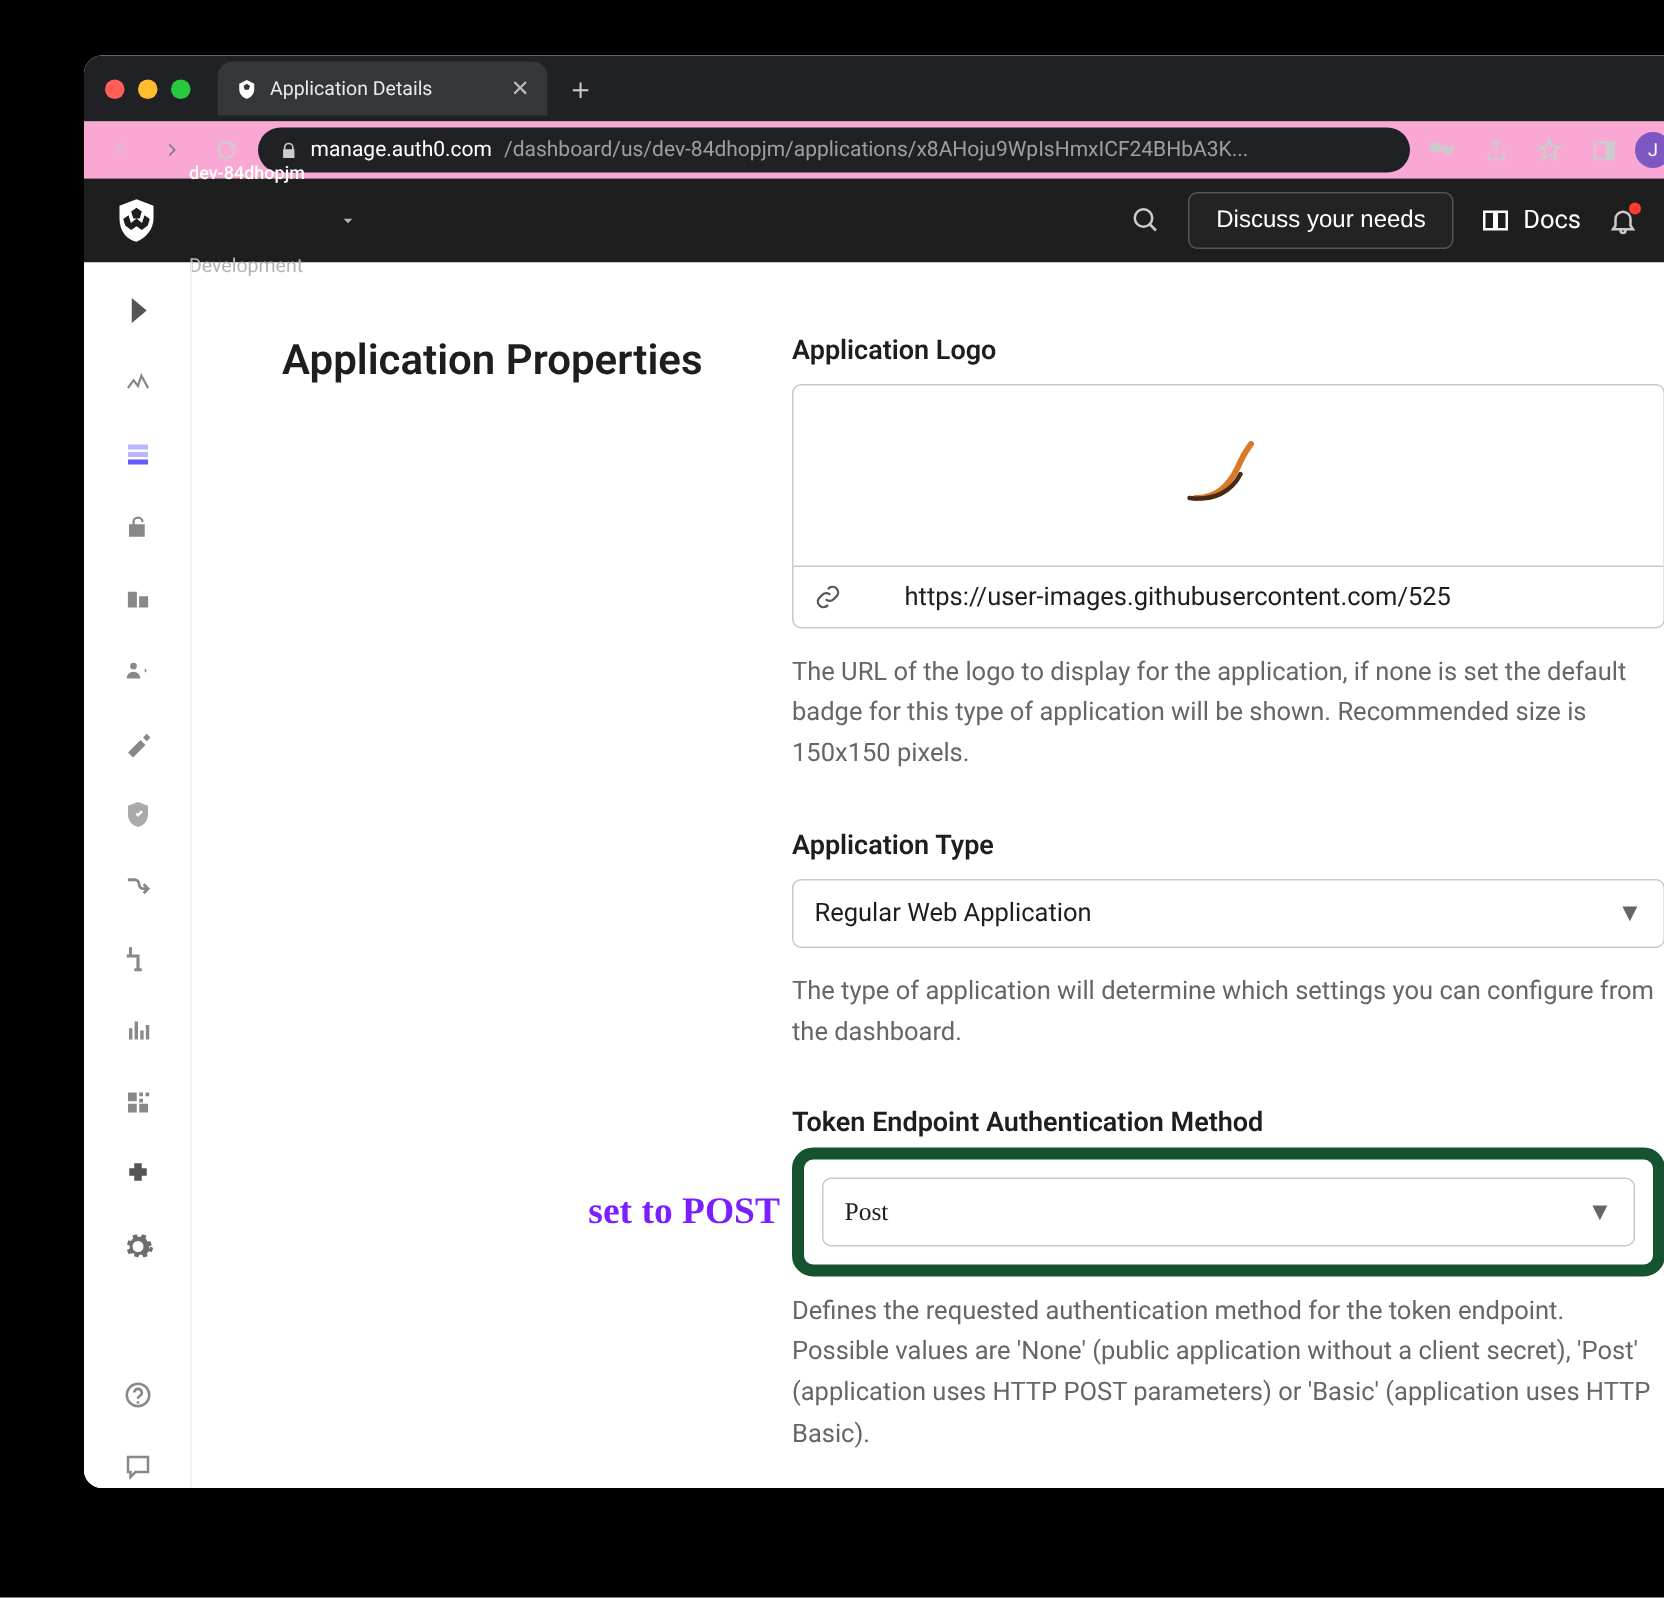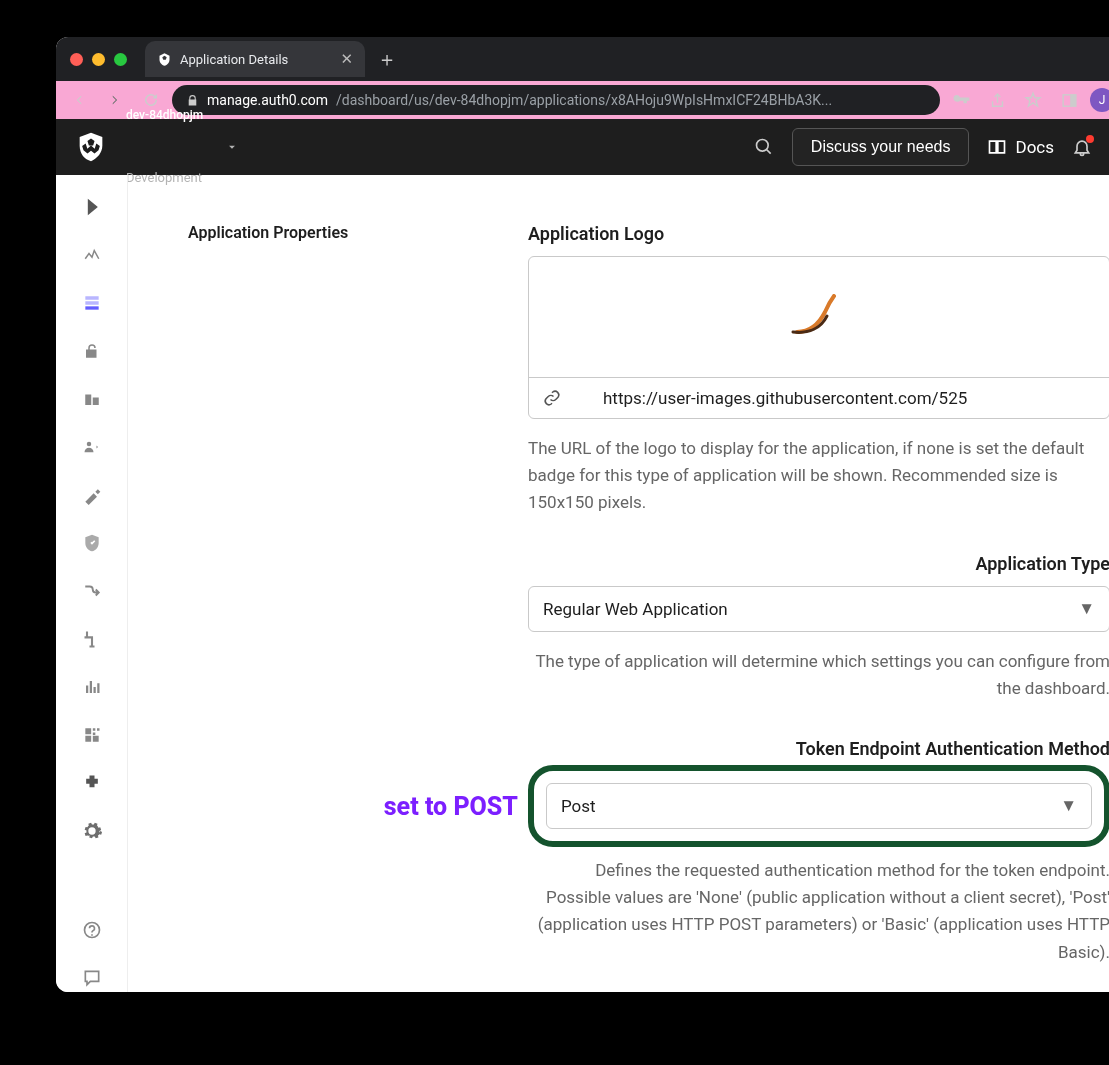--- a/index.html
+++ b/index.html
@@ -76,34 +76,34 @@
     width:72px;border-right:1px solid #eee;display:flex;flex-direction:column;
     align-items:center;padding-top:18px;gap:20px;color:#6b6b6b;
   }
   .leftnav .ni{font-size:18px;width:34px;height:28px;display:flex;align-items:center;justify-content:center;}
   .leftnav .ni.active{color:#635dff;}
   .leftnav .spacer{flex:1;}
   .content{flex:1;padding:48px 48px 0 60px;overflow:auto;}
   .row{display:flex;gap:40px;}
   .lcol{width:300px;}
   .rcol{flex:1;}
-  .sectitle{font-size:16px;font-weight:600;color:#1e1e1e;}
+  .sectitle{font-size:28px;font-weight:600;color:#1e1e1e;}
   .fldlabel{font-size:18px;font-weight:600;color:#1e1e1e;margin-bottom:12px;}
   .logobox{border:1px solid #c9c9c9;border-radius:6px;overflow:hidden;margin-bottom:0;}
   .logoprev{height:120px;display:flex;align-items:center;justify-content:center;}
   .logourl{border-top:1px solid #c9c9c9;display:flex;align-items:center;gap:10px;padding:10px 14px;font-size:17px;color:#1e1e1e;}
   .logourl .val{flex:1;overflow:hidden;white-space:nowrap;margin-left:32px;}
   .help{font-size:17px;line-height:1.6;color:#666;margin-top:16px;}
-  .field{margin-top:36px;text-align:right;}
+  .field{margin-top:36px;}
   .select{
     border:1px solid #c9c9c9;border-radius:6px;height:46px;
     display:flex;align-items:center;padding:0 14px;font-size:17px;color:#1e1e1e;
   }
   .select .chev{margin-left:auto;color:#666;}
-  .hlwrap{position:relative;padding:12px;border:6px solid #14532d;border-radius:25px;margin-top:-6px;}
+  .hlwrap{position:relative;padding:12px;border:8px solid #14532d;border-radius:14px;margin-top:-6px;font-family:Liberation Serif, serif;}
   .hlwrap .select{height:46px;}
   .callout{
     position:absolute;right:calc(100% + 16px);top:50%;transform:translateY(-50%);
     font-size:25px;font-weight:800;color:#7c1fff;white-space:nowrap;
   }
   svg{display:block;}
 </style>
 </head>
 <body>
 

